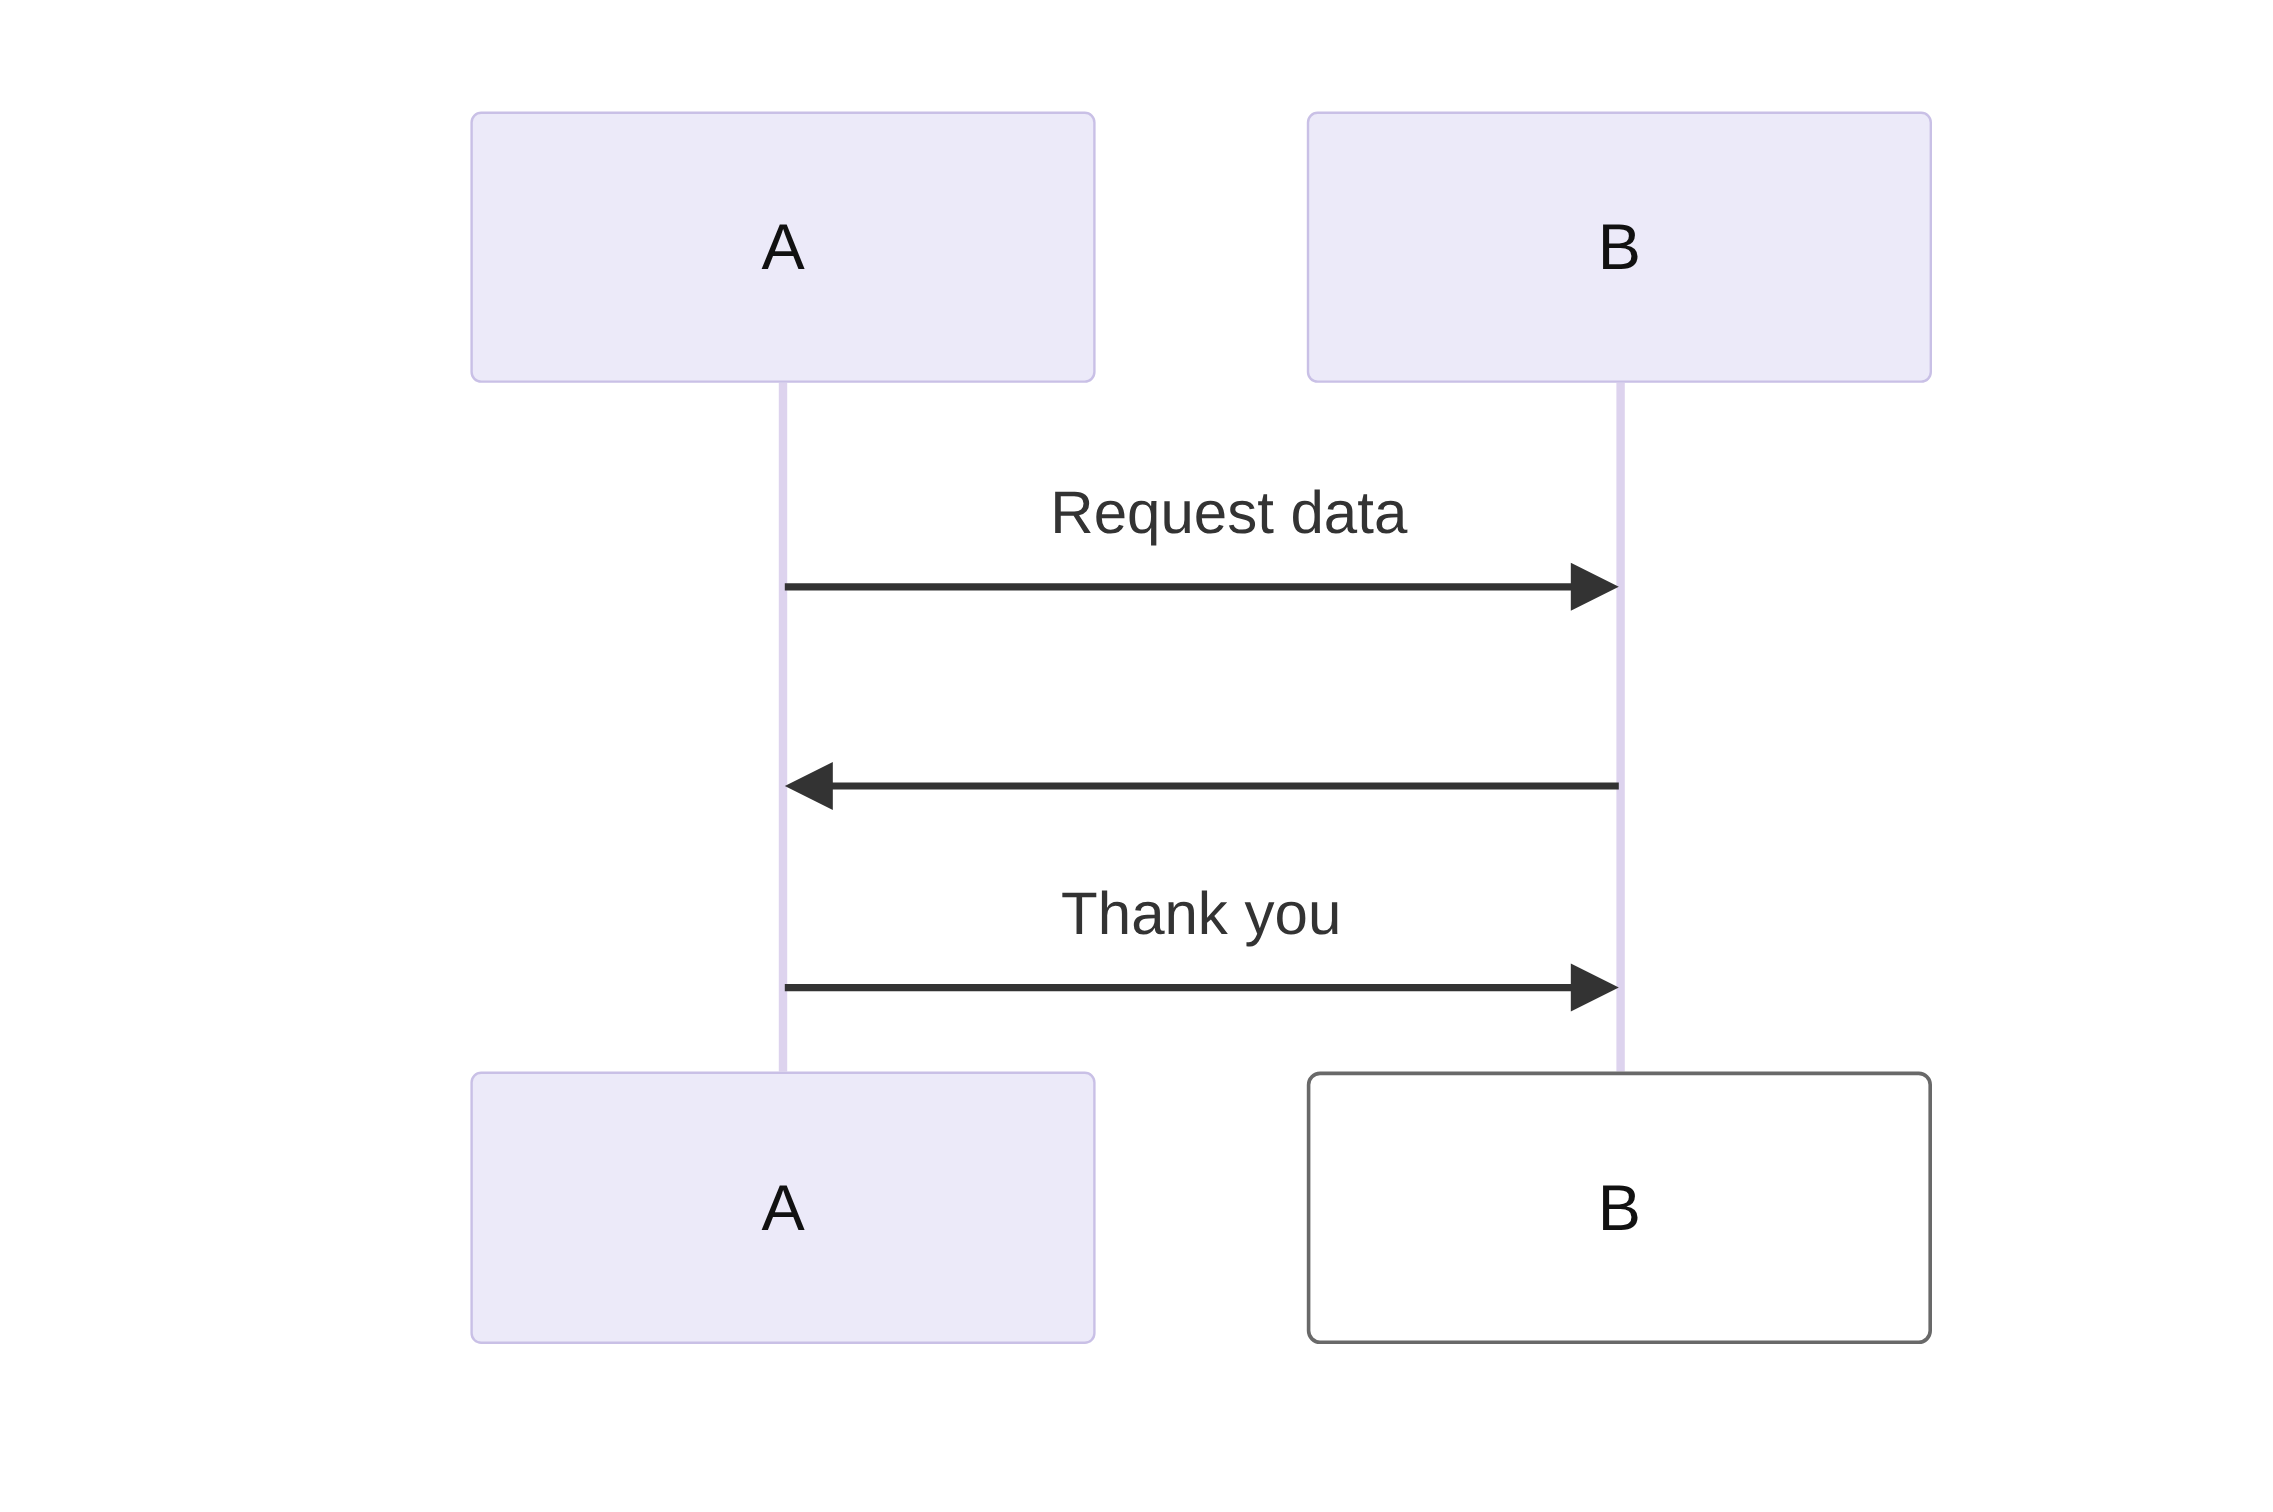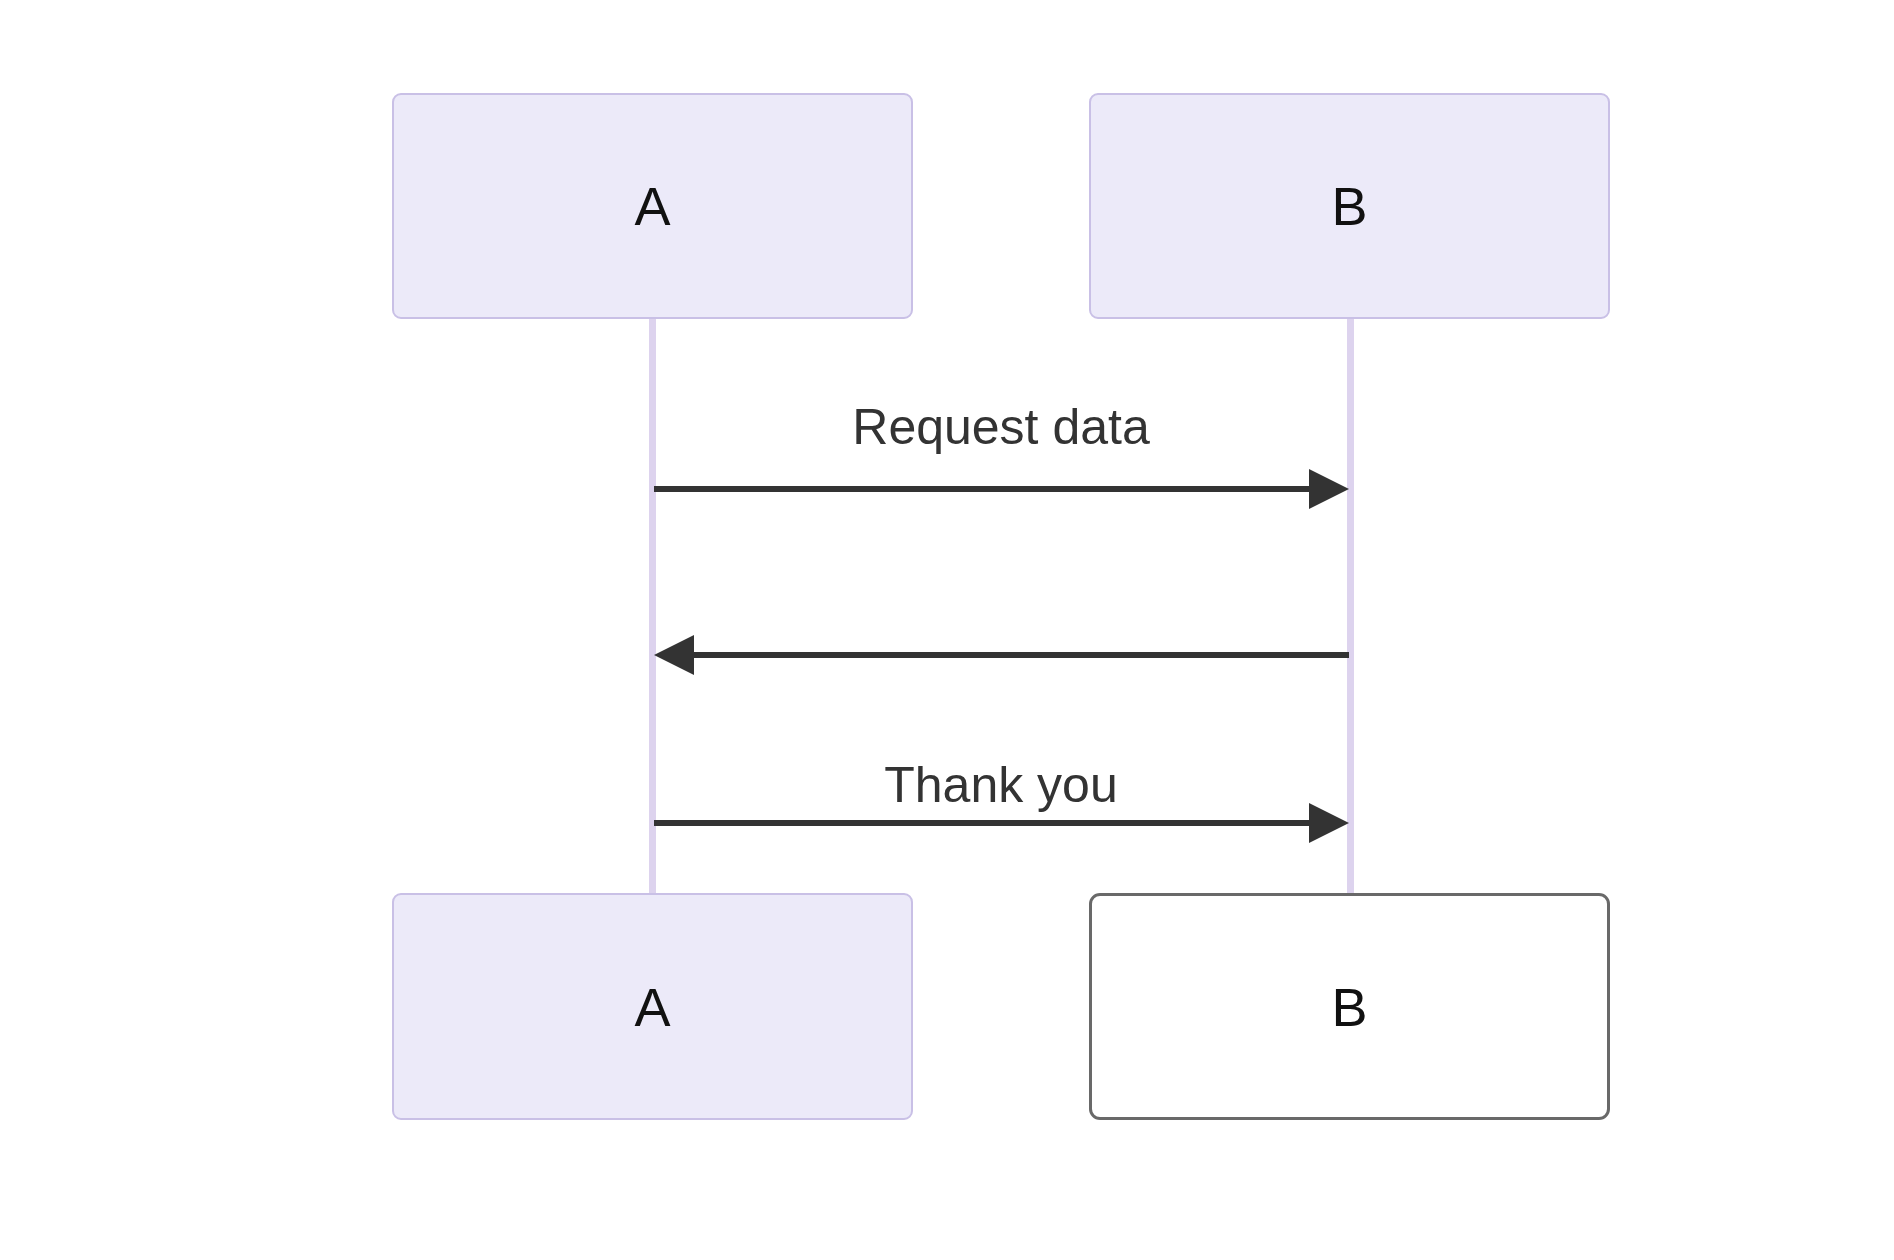--- a/index.html
+++ b/index.html
@@ -45,23 +45,23 @@
   .box-bottom-b { left: 1089px; top: 893px; height: 227px; }
   .msg-label {
     position: absolute;
     left: 1001px;
     transform: translateX(-50%);
     white-space: nowrap;
     font-size: 50px;
     line-height: 1.15;
     color: #333333;
   }
-  .msg-1 { top: 399px; }
+  .msg-1 { top: 399px; margin-left: 23px; }
   .msg-2 { top: 565px; }
-  .msg-3 { top: 757px; text-align: right; }
+  .msg-3 { top: 733px; text-align: right; }
 </style>
 </head>
 <body>
 
 <div class="canvas">
 
   <svg class="layer" width="1894" height="1260" viewBox="0 0 1894 1260">
 
     <line x1="652.5" y1="319" x2="652.5" y2="893" stroke="#ddd3ee" stroke-width="7"></line>
     <line x1="1350.5" y1="319" x2="1350.5" y2="893" stroke="#ddd3ee" stroke-width="7"></line>

